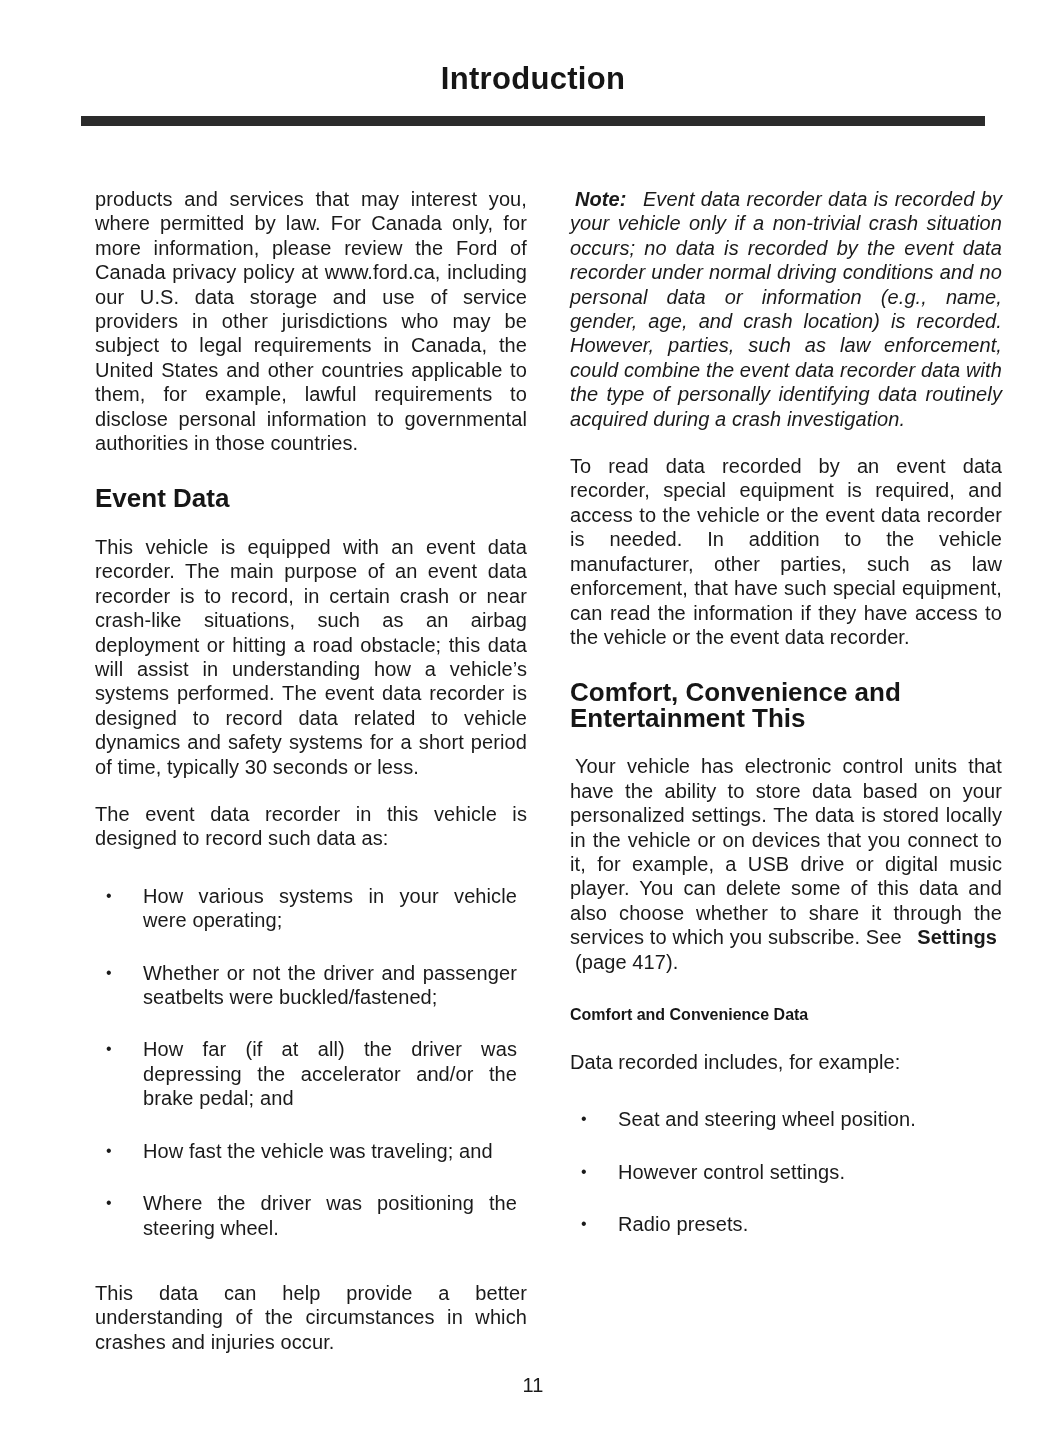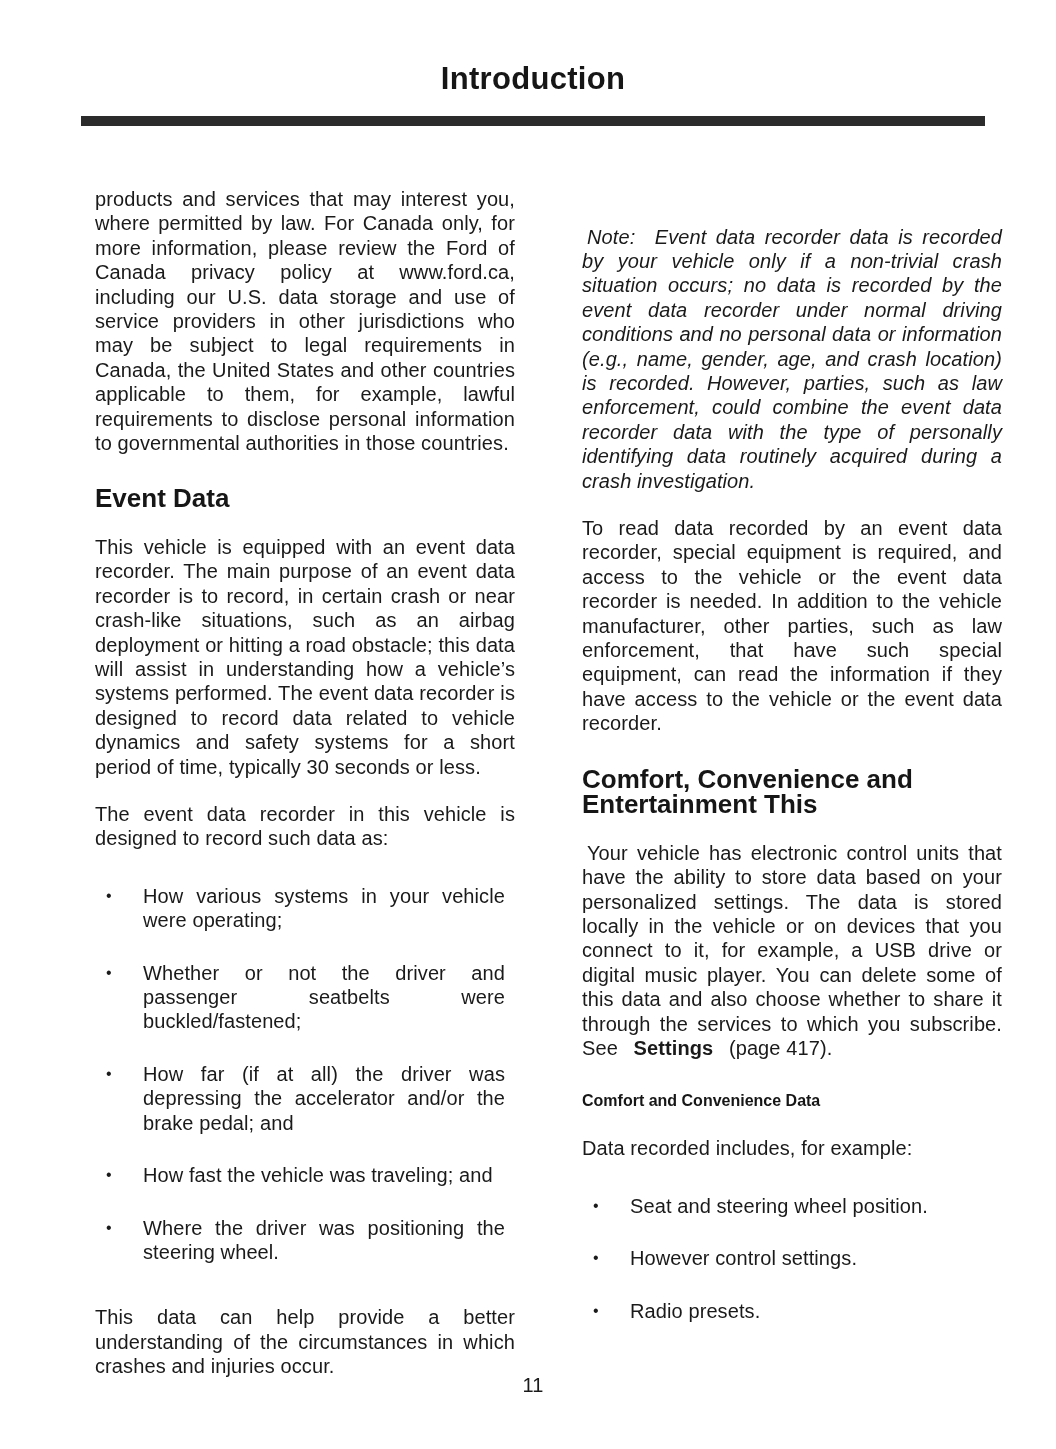--- a/index.html
+++ b/index.html
@@ -25,23 +25,23 @@
   .header-rule {
     height: 2px;
     background: #2b2b2b;
     margin: 14px 66px 0 66px;
     border: none;
   }
 
   
   .columns {
     display: flex;
-    gap: 47px;
+    gap: 23px;
     padding: 46px 44px 0 75px;
-    align-items: center;
+    align-items: flex-start;
   }
   .col { flex: 1 1 0; min-width: 0; }
 
   
   .col p {
     font-size: 20px;
     line-height: 24.4px;
     letter-spacing: 0.1px;
     text-align: justify;
     margin: 0 0 13px 0;
@@ -54,21 +54,21 @@
     color: #161616;
   }
   .col h3 {
     font-size: 16px;
     line-height: 24px;
     font-weight: 700;
     margin: 19px 0 13px 0;
     color: #161616;
   }
   .note { font-style: italic; }
-  .note .note-label { font-weight: 400; }
+  .note .note-label { font-weight: 700; }
   .inline-bold { font-weight: 700; }
 
   
   ul.bullets { list-style: none; margin: 2px 0 13px 0; }
   ul.bullets li {
     display: flex;
     margin-bottom: 8px;
     font-size: 20px;
     line-height: 24.4px;
     letter-spacing: 0.1px;

